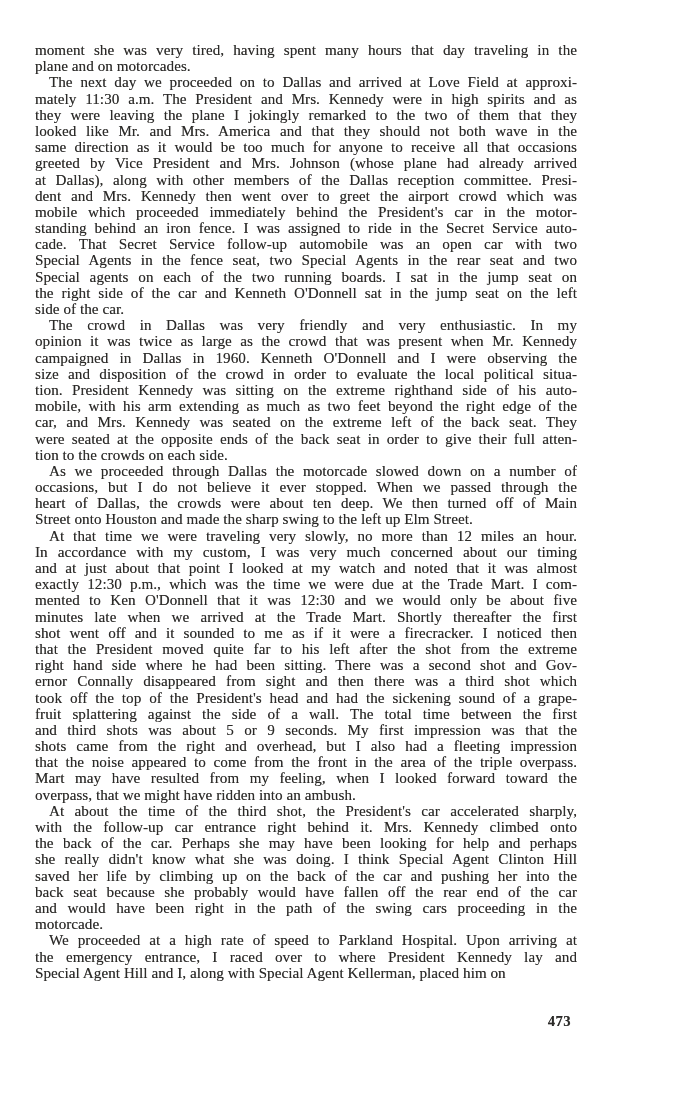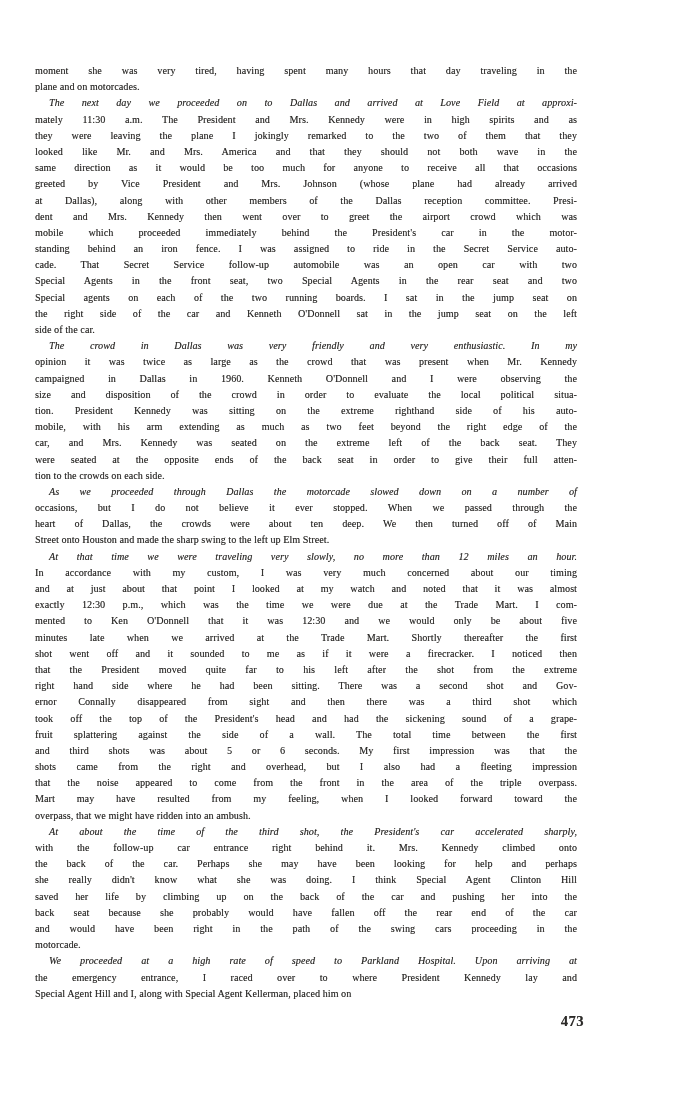--- a/index.html
+++ b/index.html
@@ -12,47 +12,46 @@
     width: 684px;
     height: 1104px;
     background: #ffffff;
     font-family: "Liberation Serif", "DejaVu Serif", serif;
     color: #2b2a28;
     overflow: hidden;
   }
   .page-text {
     position: absolute;
     left: 35px;
-    top: 63px;
+    top: 42px;
     width: 542px;
-    font-size: 10px;
+    font-size: 15px;
     line-height: 16.2px;
     letter-spacing: 0.1px;
     text-shadow: 0.2px 0.2px 0.35px rgba(43,42,40,0.55);
   }
   .para {
     margin: 0;
     padding: 0;
   }
   .line {
     text-align: justify;
     text-align-last: justify;
     height: 16.2px;
     white-space: nowrap;
   }
   .line.lastline {
     text-align-last: left;
   }
   .line.indent {
     text-indent: 14px;
-    font-style: italic;
   }
   .page-number-row {
     position: absolute;
-    left: 51px;
+    left: 38px;
     top: 1012px;
     width: 542px;
     text-align: right;
     padding-right: 0;
     box-sizing: border-box;
   }
   .page-number {
     display: inline-block;
     margin-right: 9px;
     font-size: 14.5px;
@@ -75,21 +74,21 @@
         <div class="line">mately 11:30 a.m. The President and Mrs. Kennedy were in high spirits and as</div>
         <div class="line">they were leaving the plane I jokingly remarked to the two of them that they</div>
         <div class="line">looked like Mr. and Mrs. America and that they should not both wave in the</div>
         <div class="line">same direction as it would be too much for anyone to receive all that occasions</div>
         <div class="line">greeted by Vice President and Mrs. Johnson (whose plane had already arrived</div>
         <div class="line">at Dallas), along with other members of the Dallas reception committee. Presi-</div>
         <div class="line">dent and Mrs. Kennedy then went over to greet the airport crowd which was</div>
         <div class="line">mobile which proceeded immediately behind the President's car in the motor-</div>
         <div class="line">standing behind an iron fence. I was assigned to ride in the Secret Service auto-</div>
         <div class="line">cade. That Secret Service follow-up automobile was an open car with two</div>
-        <div class="line">Special Agents in the front seat, two Special Agents in the rear seat and two</div>
+        <div class="line">Special Agents in the fence seat, two Special Agents in the rear seat and two</div>
         <div class="line">Special agents on each of the two running boards. I sat in the jump seat on</div>
         <div class="line">the right side of the car and Kenneth O'Donnell sat in the jump seat on the left</div>
         <div class="line lastline">side of the car.</div>
       </div>
       <div class="para">
         <div class="line indent">The crowd in Dallas was very friendly and very enthusiastic. In my</div>
         <div class="line">opinion it was twice as large as the crowd that was present when Mr. Kennedy</div>
         <div class="line">campaigned in Dallas in 1960. Kenneth O'Donnell and I were observing the</div>
         <div class="line">size and disposition of the crowd in order to evaluate the local political situa-</div>
         <div class="line">tion. President Kennedy was sitting on the extreme righthand side of his auto-</div>
@@ -110,21 +109,21 @@
         <div class="line">and at just about that point I looked at my watch and noted that it was almost</div>
         <div class="line">exactly 12:30 p.m., which was the time we were due at the Trade Mart. I com-</div>
         <div class="line">mented to Ken O'Donnell that it was 12:30 and we would only be about five</div>
         <div class="line">minutes late when we arrived at the Trade Mart. Shortly thereafter the first</div>
         <div class="line">shot went off and it sounded to me as if it were a firecracker. I noticed then</div>
         <div class="line">that the President moved quite far to his left after the shot from the extreme</div>
         <div class="line">right hand side where he had been sitting. There was a second shot and Gov-</div>
         <div class="line">ernor Connally disappeared from sight and then there was a third shot which</div>
         <div class="line">took off the top of the President's head and had the sickening sound of a grape-</div>
         <div class="line">fruit splattering against the side of a wall. The total time between the first</div>
-        <div class="line">and third shots was about 5 or 6 seconds. My first impression was that the</div>
+        <div class="line">and third shots was about 5 or 9 seconds. My first impression was that the</div>
         <div class="line">shots came from the right and overhead, but I also had a fleeting impression</div>
         <div class="line">that the noise appeared to come from the front in the area of the triple overpass.</div>
         <div class="line">Mart may have resulted from my feeling, when I looked forward toward the</div>
         <div class="line lastline">overpass, that we might have ridden into an ambush.</div>
       </div>
       <div class="para">
         <div class="line indent">At about the time of the third shot, the President's car accelerated sharply,</div>
         <div class="line">with the follow-up car entrance right behind it. Mrs. Kennedy climbed onto</div>
         <div class="line">the back of the car. Perhaps she may have been looking for help and perhaps</div>
         <div class="line">she really didn't know what she was doing. I think Special Agent Clinton Hill</div>

